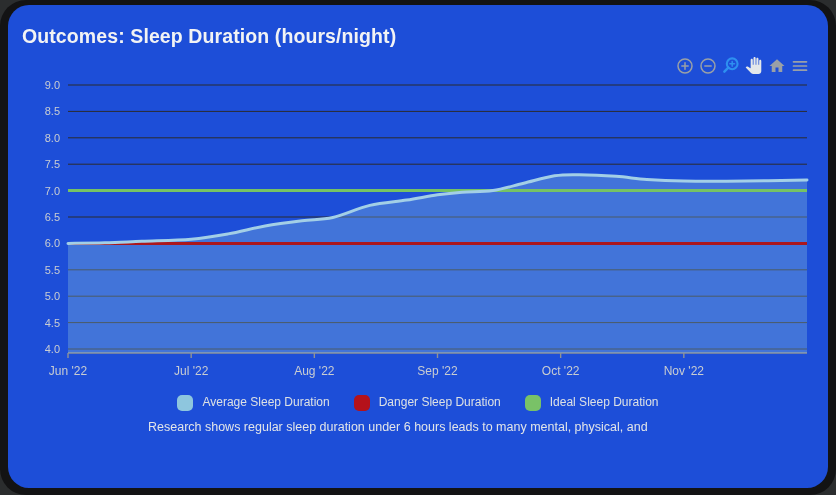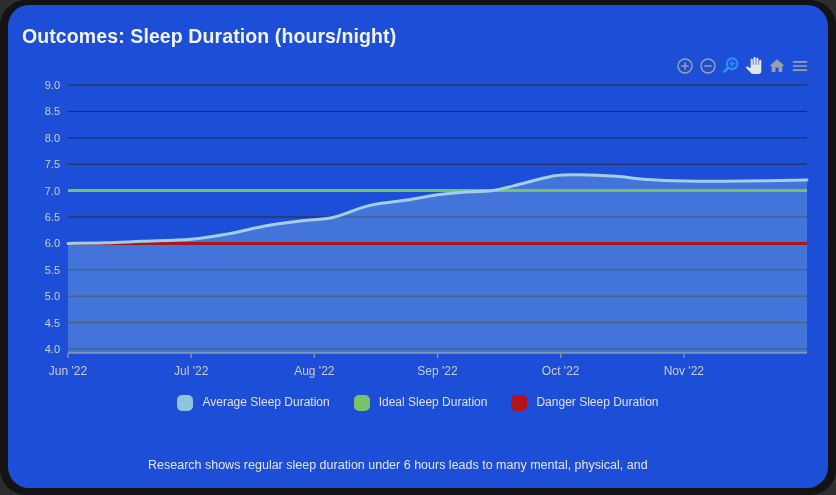--- a/index.html
+++ b/index.html
@@ -30,21 +30,21 @@
   #chart-svg{position:absolute;left:0;top:0;}
   #chart-svg text{font-family:"Liberation Sans", sans-serif;}
   .legend{
     position:absolute;left:0;top:390px;width:100%;
     display:flex;justify-content:center;gap:24px;align-items:center;
   }
   .legend-item{display:flex;align-items:flex-start;gap:9px;cursor:pointer;}
   .swatch{width:16px;height:16px;border-radius:5px;background:#888;}
   .legend-label{font-size:12px;color:#dde1e4;}
   .caption{
-    position:absolute;left:140px;top:450px;width:600px;
+    position:absolute;left:140px;top:412px;width:600px;
     font-size:12.5px;line-height:21.5px;color:#e2e5e8;
   }
 </style>
 </head>
 <body>
 
 <div class="backing"></div>
 
 <div class="card">
 
@@ -144,26 +144,26 @@
       <line x1="60" x2="799" y1="185.6" y2="185.6" stroke="#76c264" stroke-width="3"></line>
       <path d="M60,238.39999999999998C66.15833333333333,238.31199999999998,84.63333333333334,238.22400000000002,96.95,237.872C109.26666666666667,237.52,119.53055555555557,236.904,133.9,236.28799999999998C148.26944444444445,235.67199999999997,168.79722222222225,235.408,183.16666666666669,234.176C197.53611111111113,232.944,207.8,231.096,220.11666666666667,228.89600000000002C232.43333333333334,226.69600000000003,244.75000000000006,223.176,257.0666666666667,220.976C269.3833333333334,218.776,282.7263888888889,217.10399999999998,294.01666666666665,215.696C305.3069444444444,214.288,313.5180555555555,215.07999999999998,324.80833333333334,212.528C336.09861111111115,209.976,349.4416666666667,203.288,361.7583333333334,200.38400000000001C374.07500000000005,197.48000000000002,387.4180555555556,196.86399999999998,398.70833333333337,195.10399999999998C409.99861111111113,193.344,420.2625,191.144,429.5,189.824C438.7375,188.50400000000002,444.89583333333337,187.88800000000003,454.1333333333334,187.18400000000003C463.3708333333334,186.48000000000002,474.66111111111115,187.096,484.925,185.6C495.18888888888887,184.10399999999998,505.4527777777778,180.67200000000003,515.7166666666667,178.20800000000003C525.9805555555556,175.74400000000003,537.2708333333335,172.224,546.5083333333334,170.81599999999997C555.7458333333334,169.40799999999996,560.8777777777777,169.67199999999997,571.1416666666667,169.76C581.4055555555556,169.848,596.8013888888889,170.55200000000002,608.0916666666667,171.34400000000002C619.3819444444445,172.13600000000002,627.5930555555556,173.72,638.8833333333333,174.512C650.1736111111111,175.304,659.4111111111112,175.832,675.8333333333334,176.096C692.2555555555556,176.36,716.8888888888889,176.272,737.4166666666667,176.096C757.9444444444446,175.92000000000002,788.7361111111111,175.216,799,175.04" fill="none" stroke="#a3cfe6" stroke-width="3" stroke-linecap="round" stroke-linejoin="round"></path>
     </svg>
 
   <div class="legend">
     <div class="legend-item">
       <span class="swatch" style="background: rgb(142, 198, 222);"></span>
       <span class="legend-label">Average Sleep Duration</span>
     </div>
     <div class="legend-item">
+      <span class="swatch" style="background: rgb(181, 18, 26);"></span>
+      <span class="legend-label">Danger Sleep Duration</span>
+    </div>
+    <div class="legend-item">
       <span class="swatch" style="background: rgb(121, 194, 103);"></span>
       <span class="legend-label">Ideal Sleep Duration</span>
-    </div>
-    <div class="legend-item">
-      <span class="swatch" style="background: rgb(181, 18, 26);"></span>
-      <span class="legend-label">Danger Sleep Duration</span>
     </div>
   </div>
 
   <div class="caption">
     <div>Research shows regular sleep duration under 6 hours leads to many mental, physical, and</div>
   </div>
 
 </div>
 
 </body></html>

